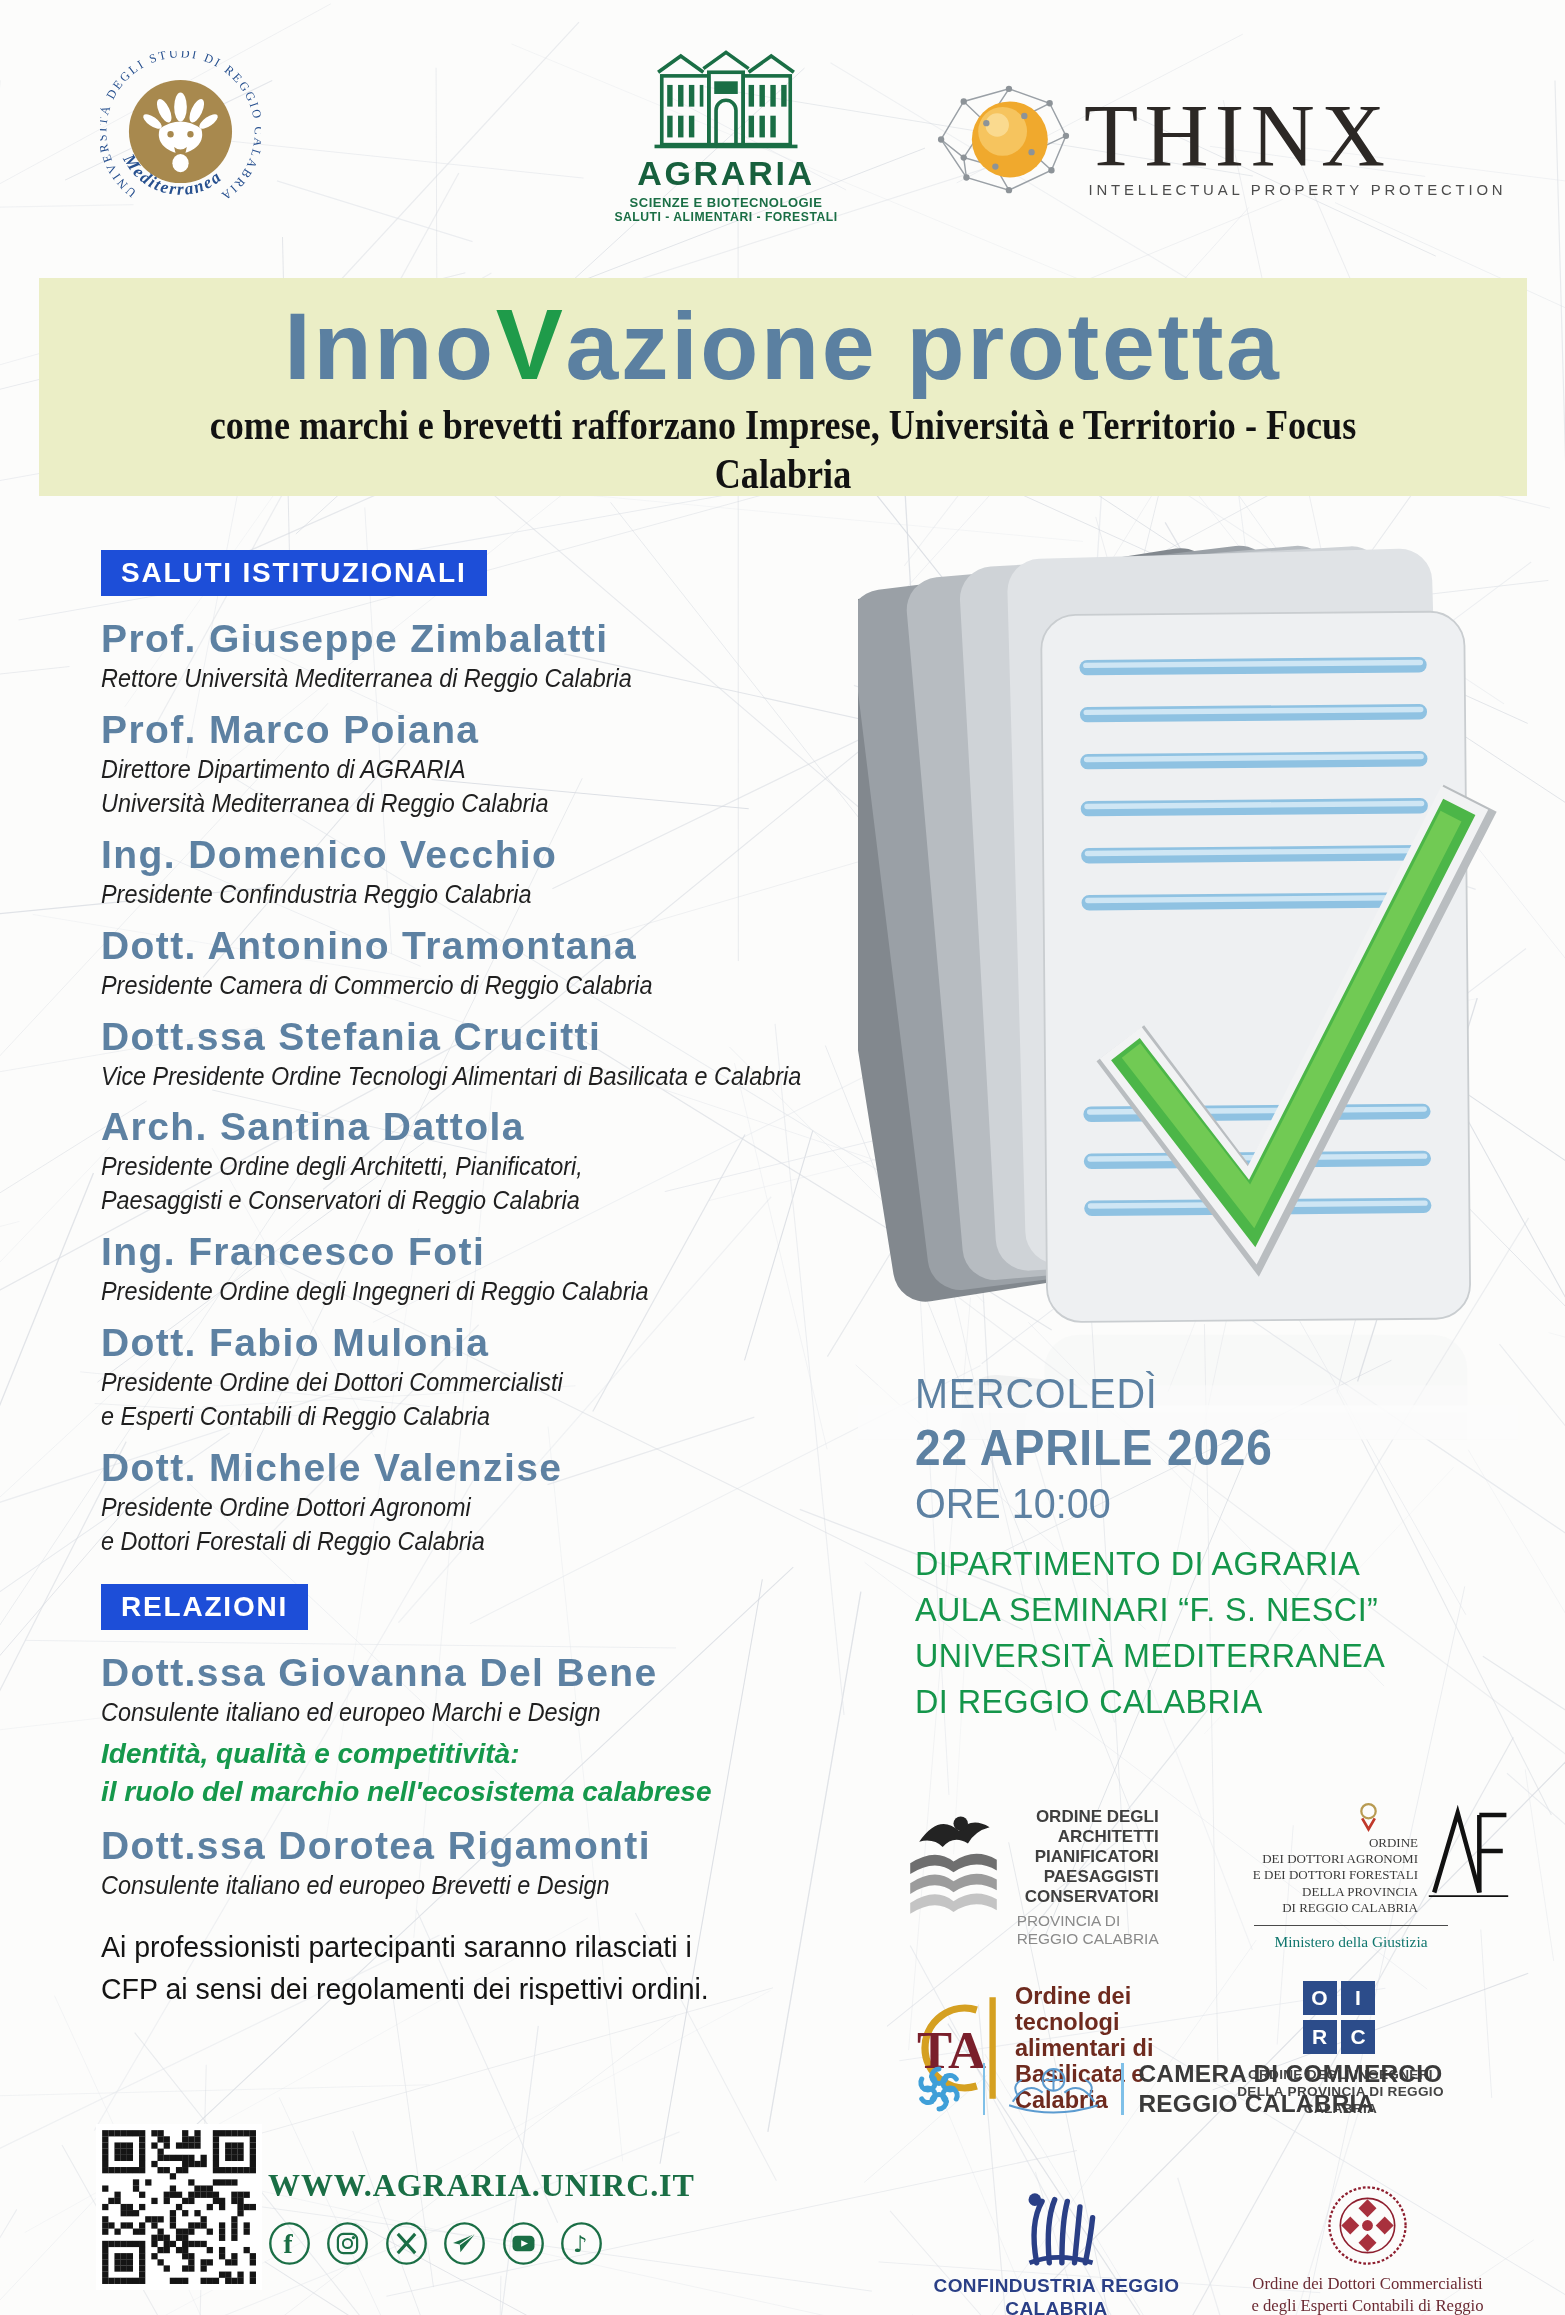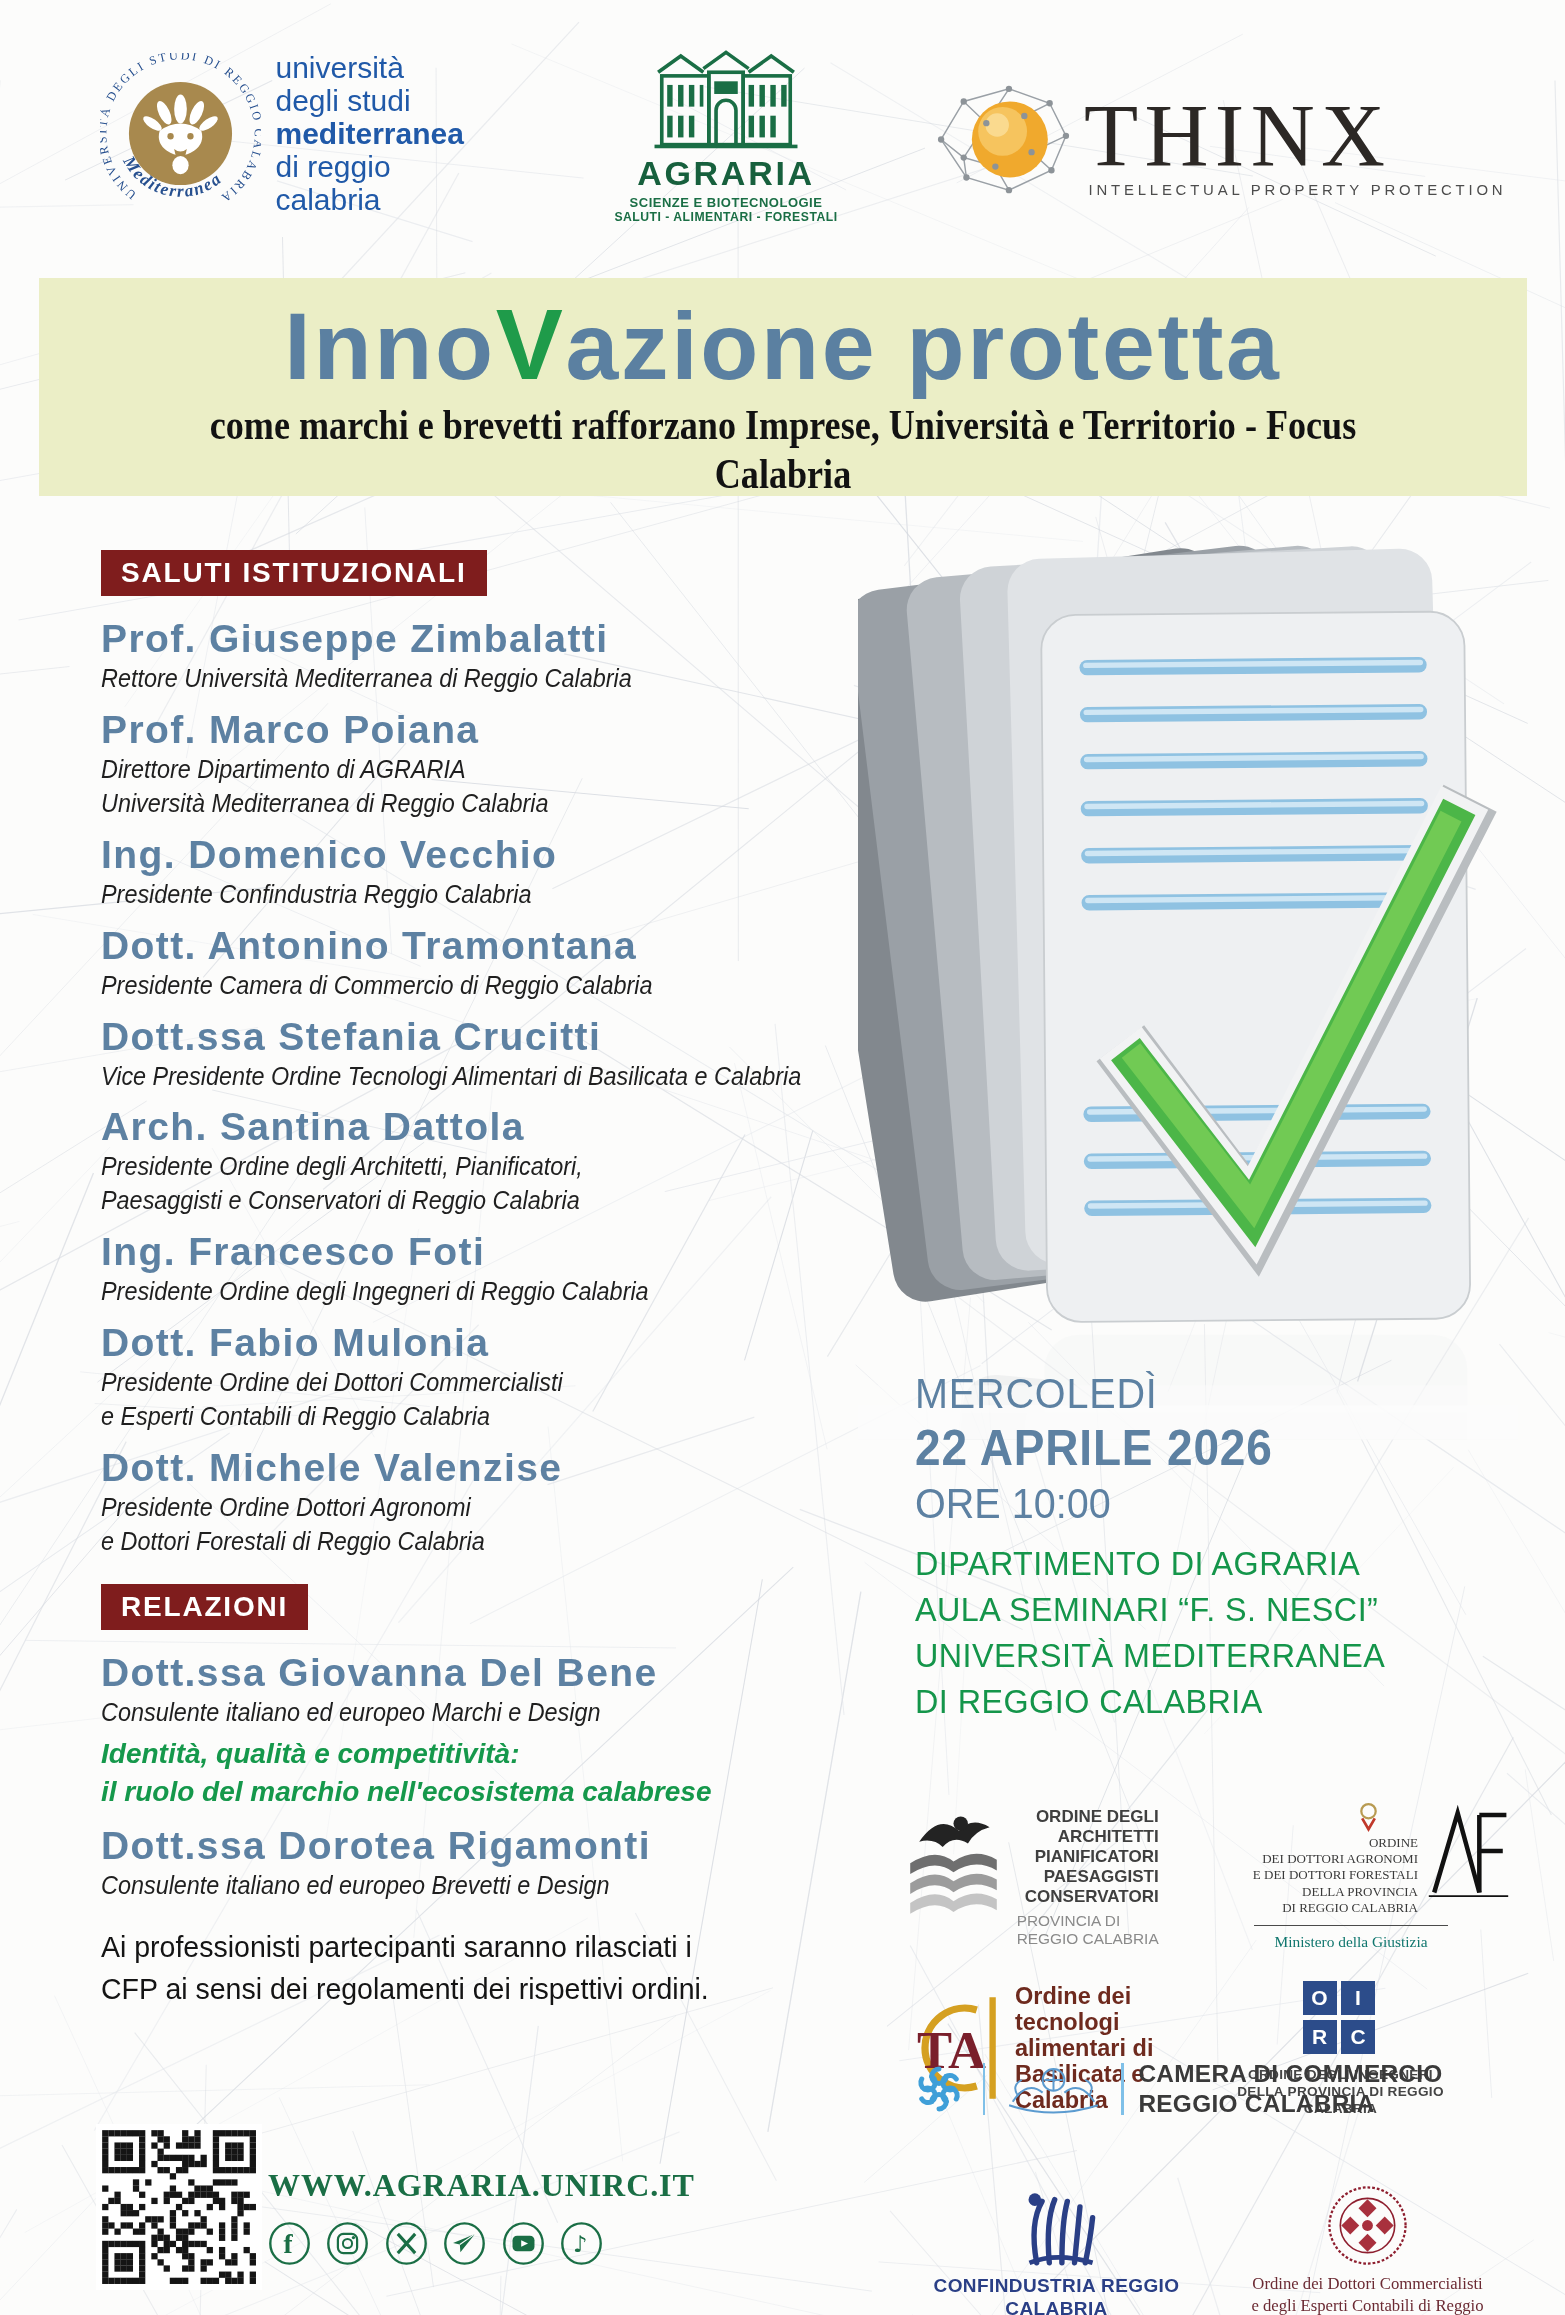--- a/index.html
+++ b/index.html
@@ -22,21 +22,21 @@
   
   #banner{left:39px;top:278px;width:1488px;height:218px;background:#ebeec6;text-align:center;}
   #banner .title{margin-top:12.7px;font-size:95px;font-weight:700;letter-spacing:2.7px;color:#5b80a1;line-height:107px;}
   #banner .title .v{color:#1f9b4a;font-size:1.06em;}
   #banner .sub{margin-top:0;}
   #banner .sub span{display:inline-block;font-family:"Liberation Serif",serif;font-weight:700;
                     font-size:43px;color:#121212;transform:scaleX(.84);transform-origin:50% 50%;letter-spacing:0px;}
 
   
   #leftcol{left:101px;top:550px;width:724px;}
-  .badge{display:inline-block;background:#7f1d1d;color:#fff;font-weight:700;font-size:28px;
+  .badge{display:inline-block;background:#1d4ed8;color:#fff;font-weight:700;font-size:28px;
          letter-spacing:1.8px;padding:7.2px 20px;margin-bottom:20px;}
   .speaker{margin-bottom:11.8px;}
   .sp-name{font-size:39px;font-weight:700;color:#5d81a2;letter-spacing:1.4px;line-height:45px;}
   .sp-role{font-size:26px;line-height:34px;color:#1f1f1f;font-style:italic;white-space:pre-line;
            transform:scaleX(.9);transform-origin:0 0;width:111%;}
   #relazioni-badge{margin-top:14.5px;}
   .topic{font-size:28px;line-height:38px;font-weight:700;font-style:italic;color:#15984b;
          white-space:pre-line;margin-top:6px;}
   #cfp{margin-top:23.5px;font-size:30px;line-height:42px;color:#141414;transform:scaleX(.95);
        transform-origin:0 0;width:105%;}
@@ -319,27 +319,20 @@
         <path d="M82 106 q7 6 14 0 q-2 12 -7 12 q-5 0 -7 -12z" fill="#a8894e"></path>
         <ellipse cx="89" cy="124" rx="9" ry="10"></ellipse>
       </g>
       <text font-family="Liberation Serif, serif" font-size="13.5" letter-spacing="2.6" fill="#27508f">
         <textPath href="#arcTop" startOffset="10%">UNIVERSITÀ DEGLI STUDI DI REGGIO CALABRIA</textPath>
       </text>
       <text font-family="Liberation Serif, serif" font-size="19" font-weight="bold" font-style="italic" letter-spacing="2" fill="#27508f">
         <textPath href="#arcBot" startOffset="14%">Mediterranea</textPath>
       </text>
     </svg>
-    <div class="txt">
-      <div class="pre">università
-degli studi</div>
-      <div class="bold">mediterranea</div>
-      <div class="pre">di reggio
-calabria</div>
-    </div>
   </div>
 
   <div id="agraria" class="layer">
     <svg width="190" height="107" viewBox="0 0 210 118" style="margin:0 auto;display:block;">
       <g stroke="#1a6e45" fill="none" stroke-width="4">
         <path d="M30 30 L55 12 L80 30"></path>
         <path d="M80 26 L105 8 L130 26"></path>
         <path d="M130 30 L155 12 L180 30"></path>
         <rect x="34" y="34" width="52" height="76"></rect>
         <rect x="86" y="30" width="38" height="80"></rect>

